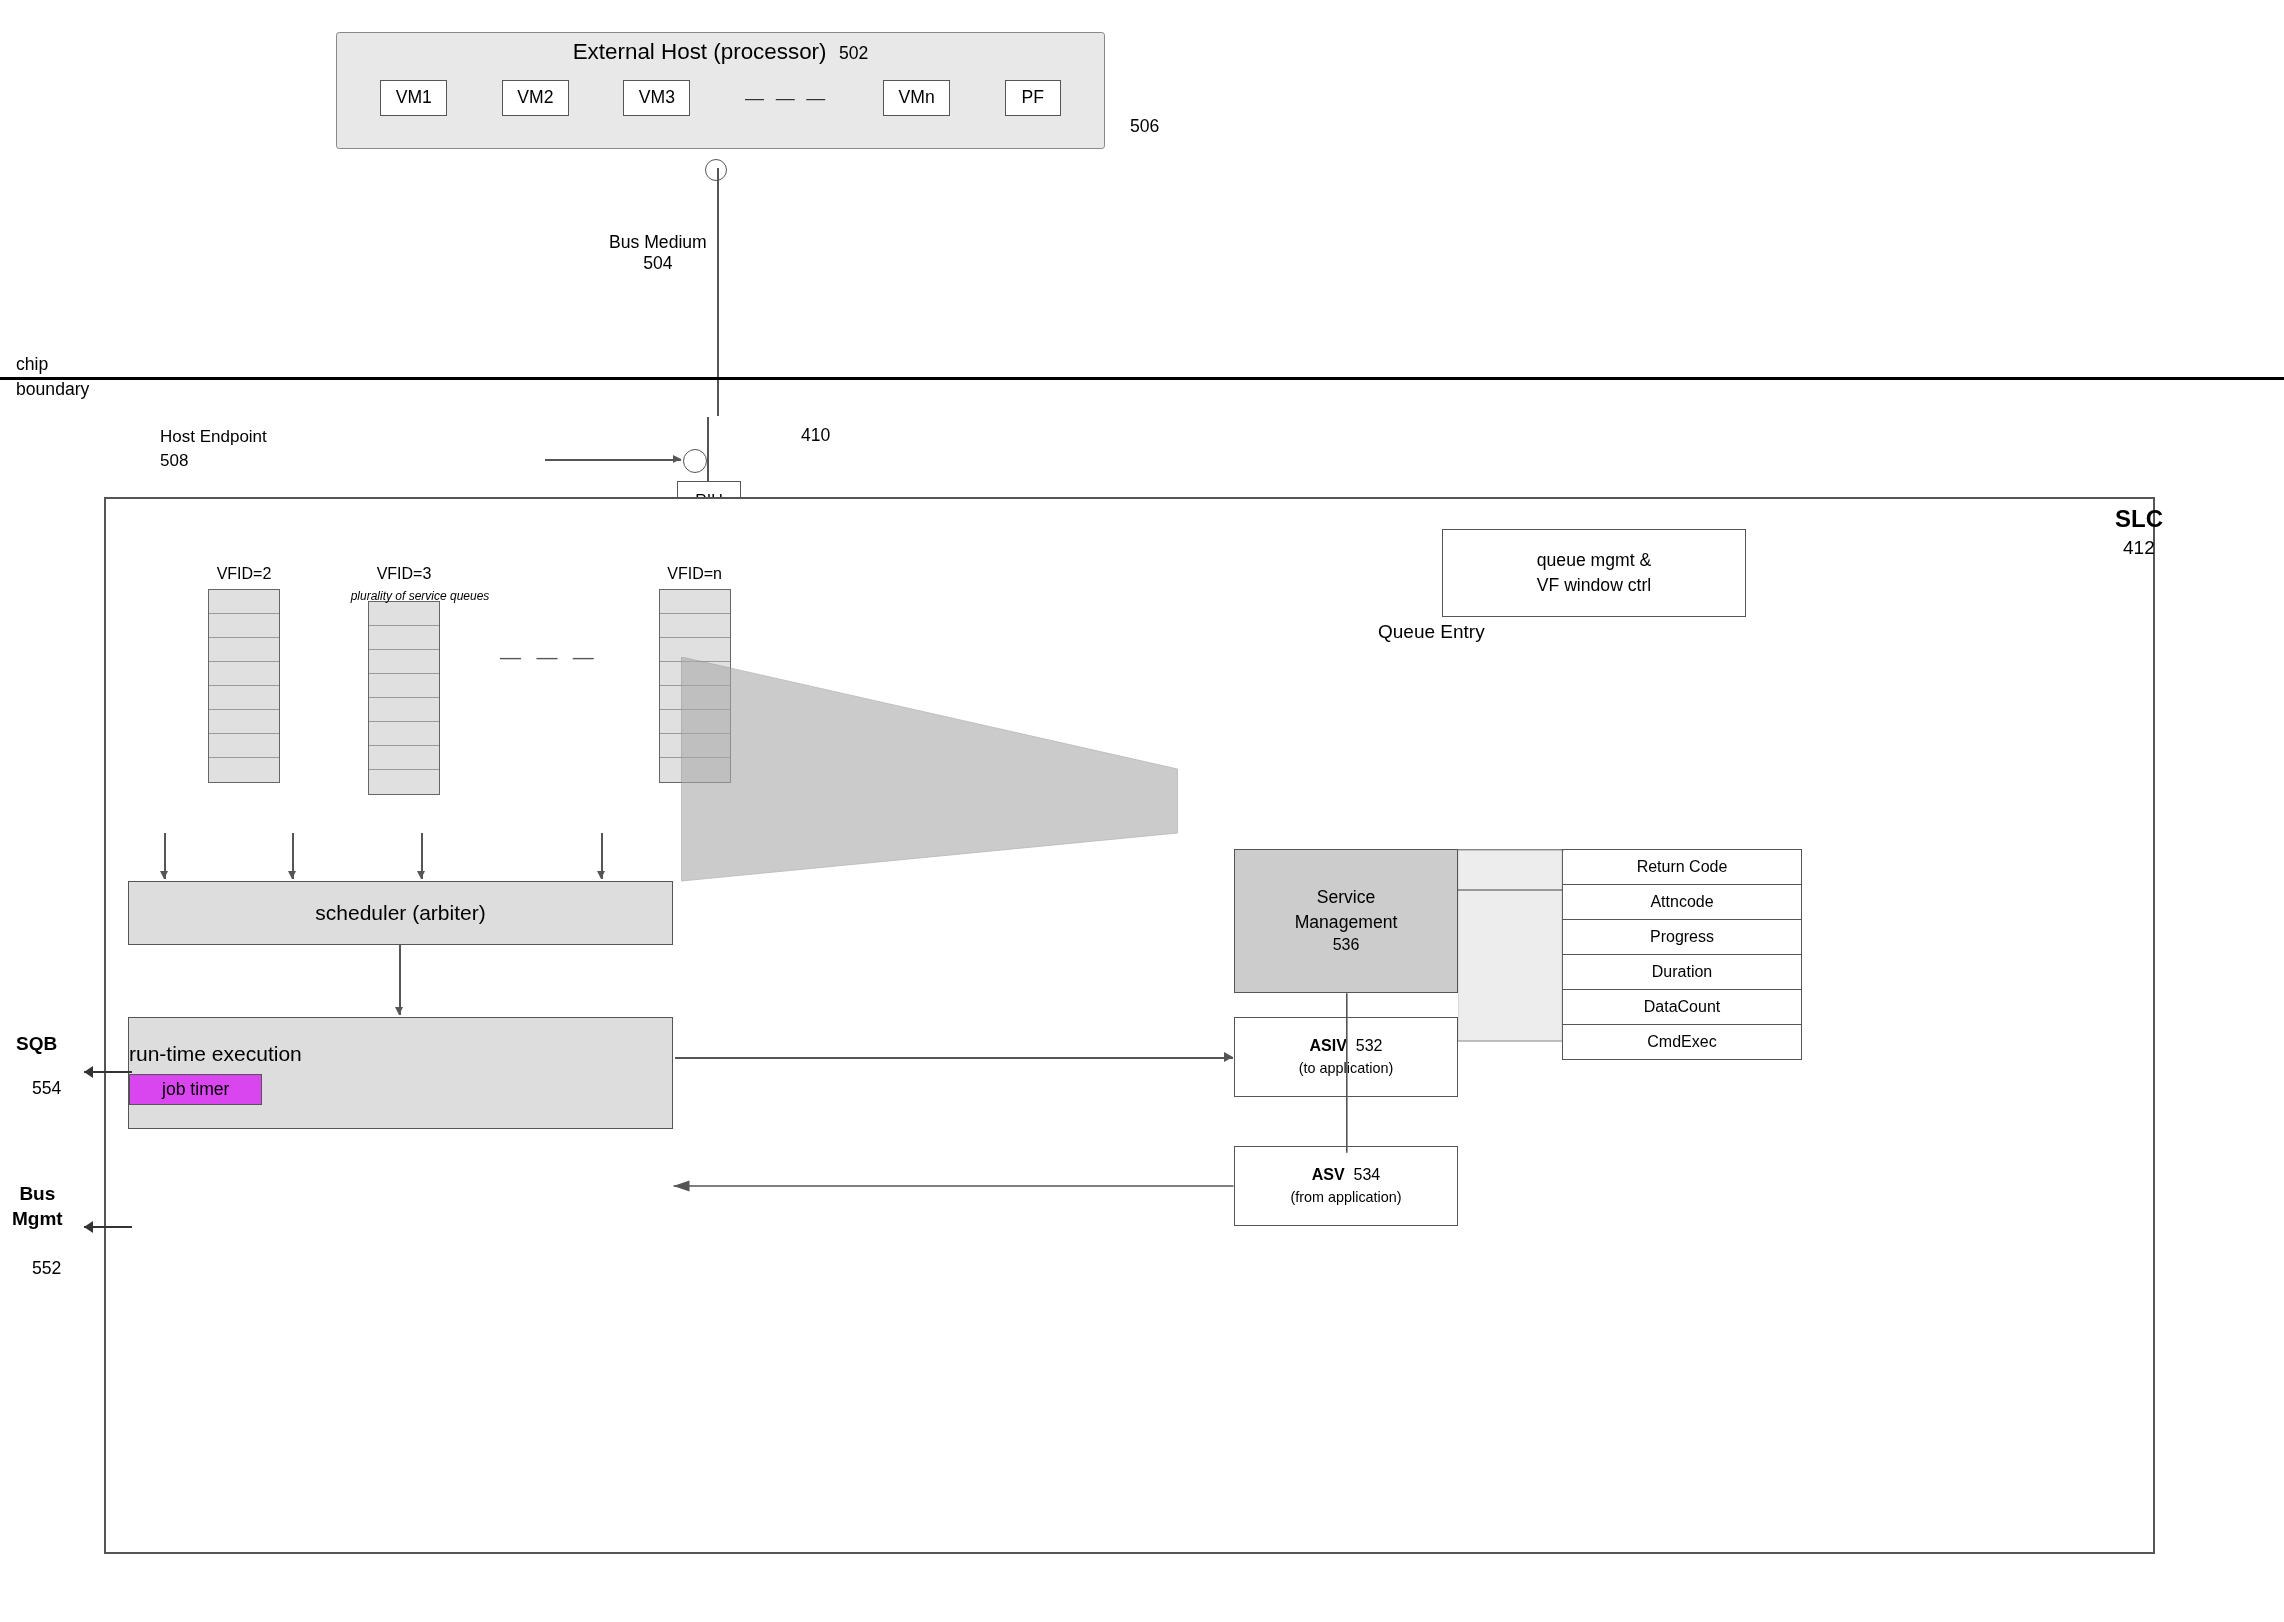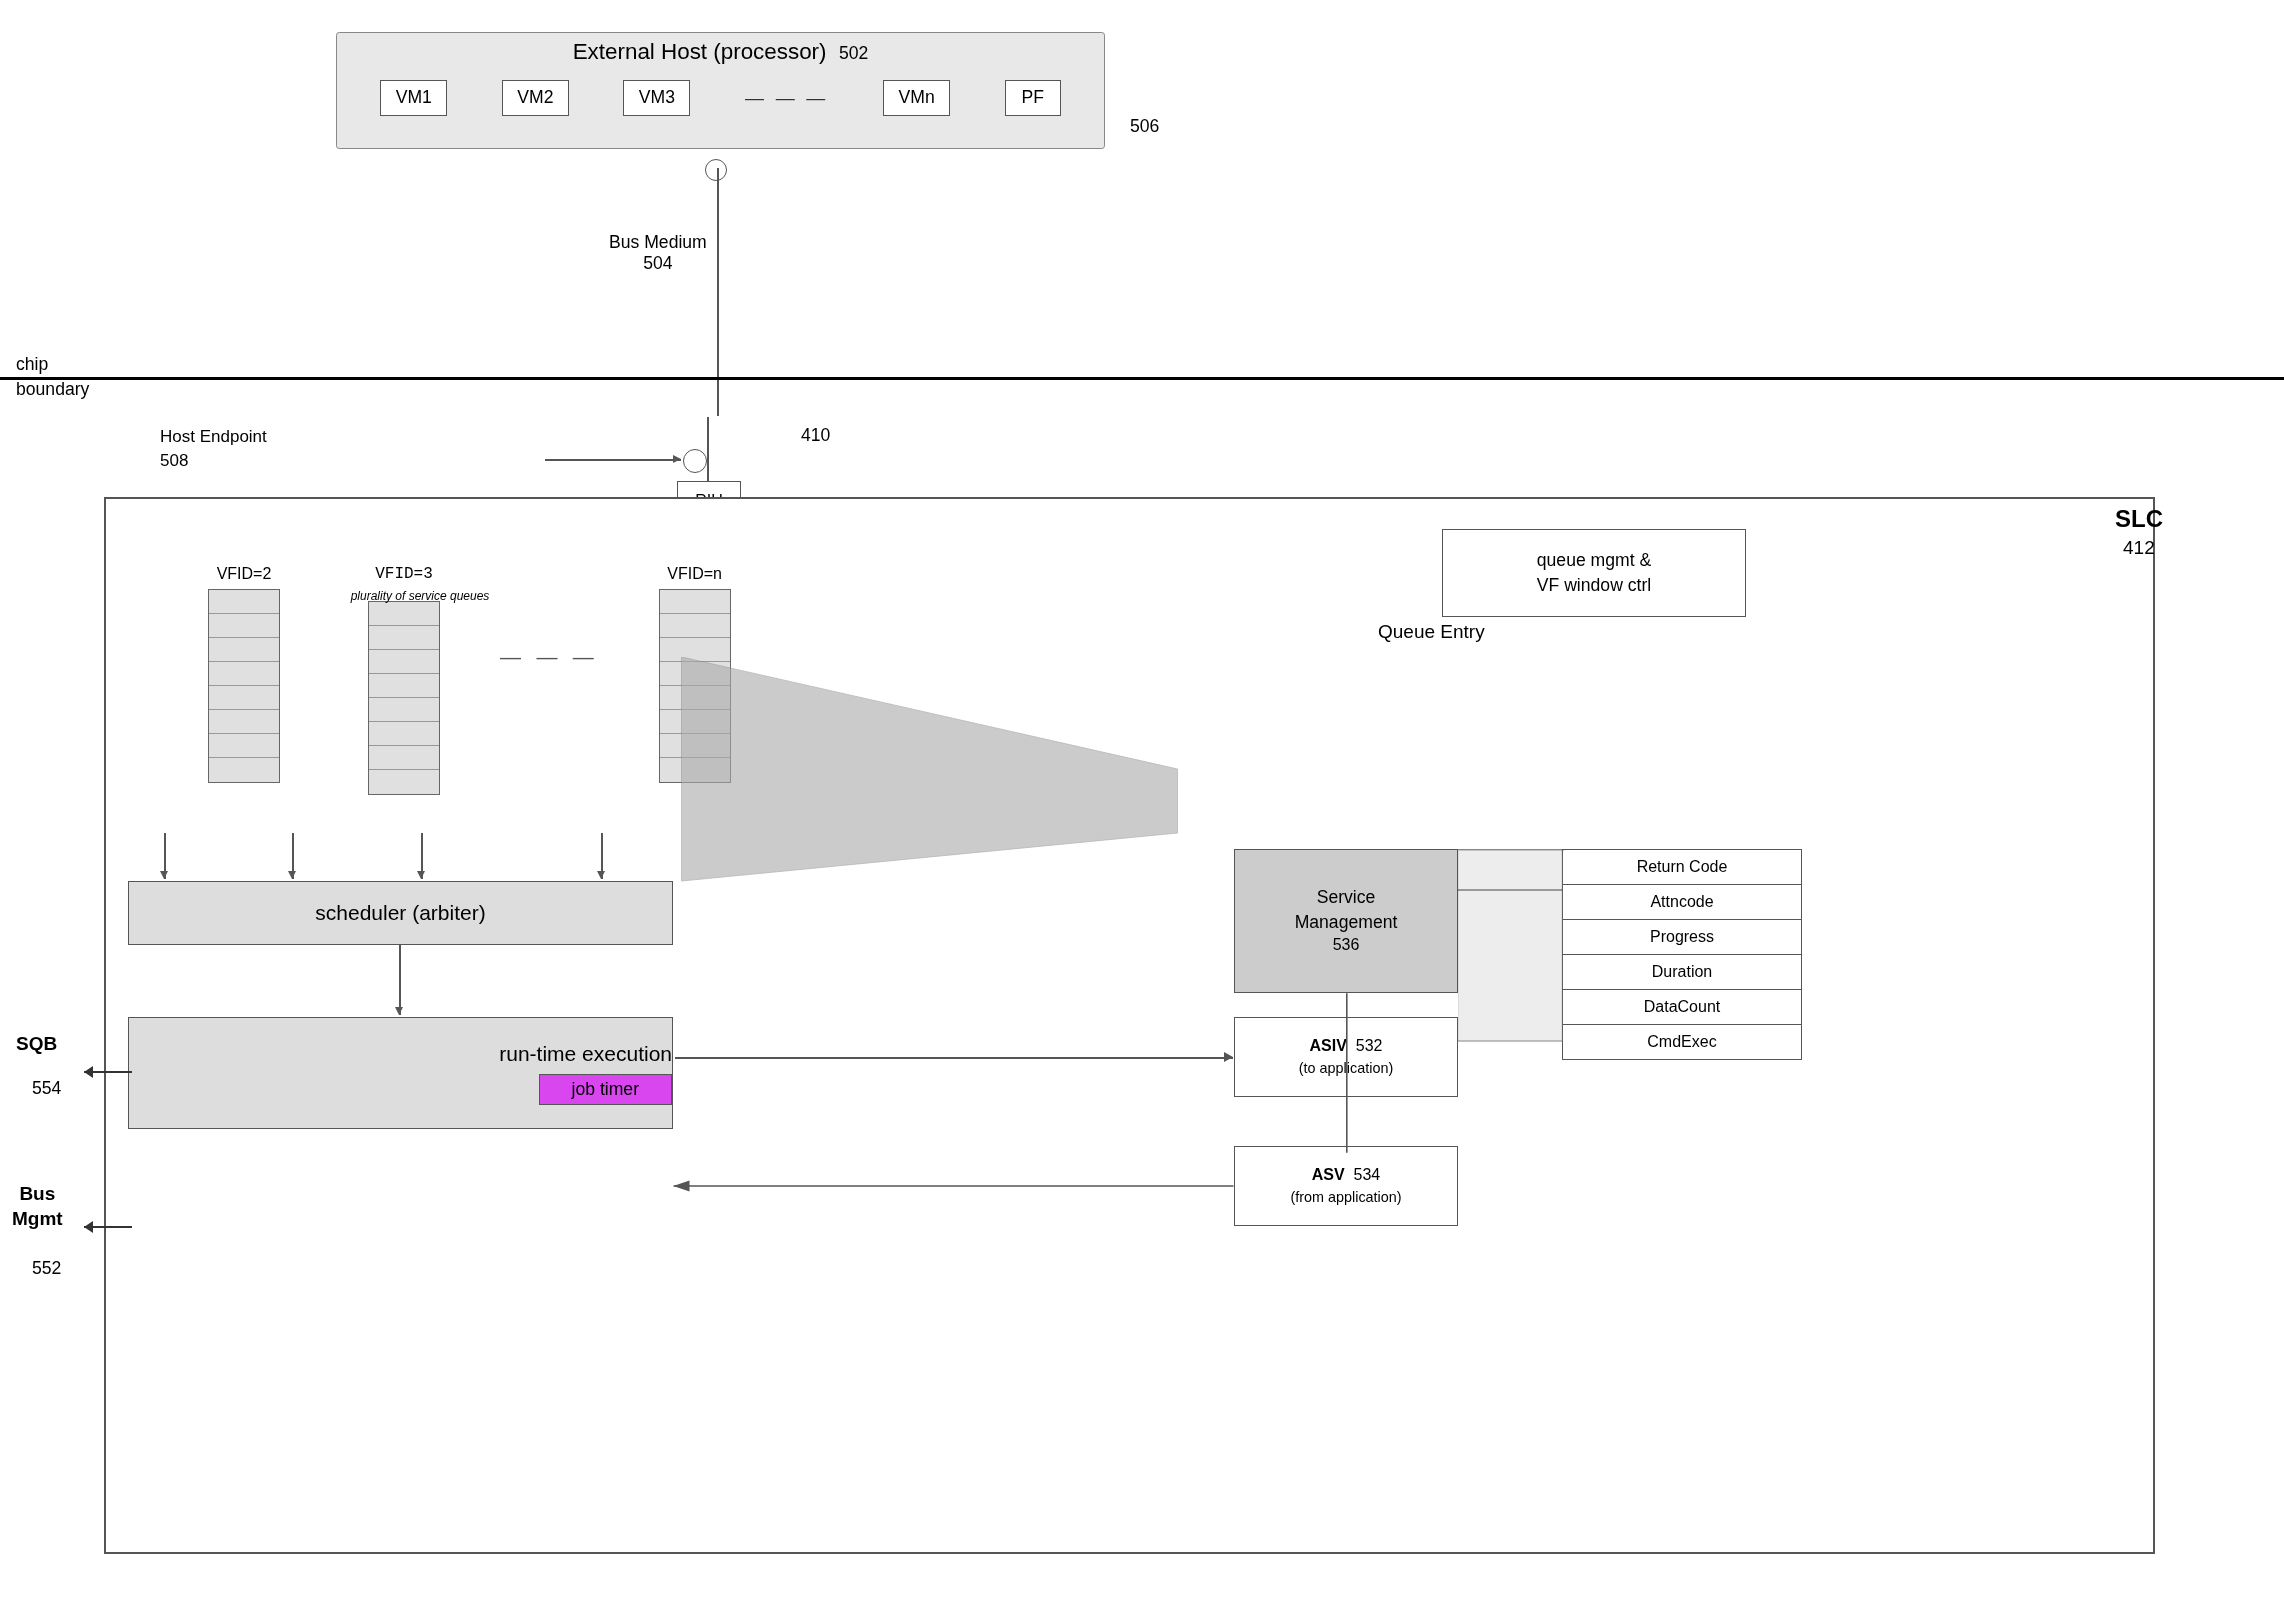--- a/index.html
+++ b/index.html
@@ -273,21 +273,21 @@
     .runtime-box {
       position: absolute;
       top: 1017px;
       left: 128px;
       width: 545px;
       height: 112px;
       border: 1.6px solid #555;
       background: #ddd;
       display: flex;
       flex-direction: column;
-      align-items: flex-end;
+      align-items: flex-start;
       justify-content: center;
       font-size: 21px;
       gap: 8px;
     }
     .job-timer-box {
       border: 1.6px solid #555;
       background: #d946ef;
       padding: 4px 32px;
       font-size: 17.6px;
     }
@@ -661,21 +661,21 @@
           <div class="queue-row"></div>
           <div class="queue-row"></div>
         <div class="queue-row"></div>
           <div class="queue-row"></div>
           <div class="queue-row"></div>
         <div class="queue-row"></div>
           <div class="queue-row"></div>
       </div>
     </div>
     <div style="display:flex;flex-direction:column;align-items:center;width:96px;margin-left:64px;position:relative;">
-      <div style="font-size:16px;margin-bottom:18px;font-family:Liberation Mono, monospace;">VFID=3</div>
+      <div style="font-size:16px;margin-bottom:18px;">VFID=3</div>
       <div style="font-size:12px;font-style:italic;position:absolute;top:24px;left:-96px;width:320px;text-align:center;">plurality of service queues</div>
       <div class="queue-stack">
         <div class="queue-row"></div>
           <div class="queue-row"></div>
           <div class="queue-row"></div>
         <div class="queue-row"></div>
           <div class="queue-row"></div>
           <div class="queue-row"></div>
         <div class="queue-row"></div>
           <div class="queue-row"></div>

